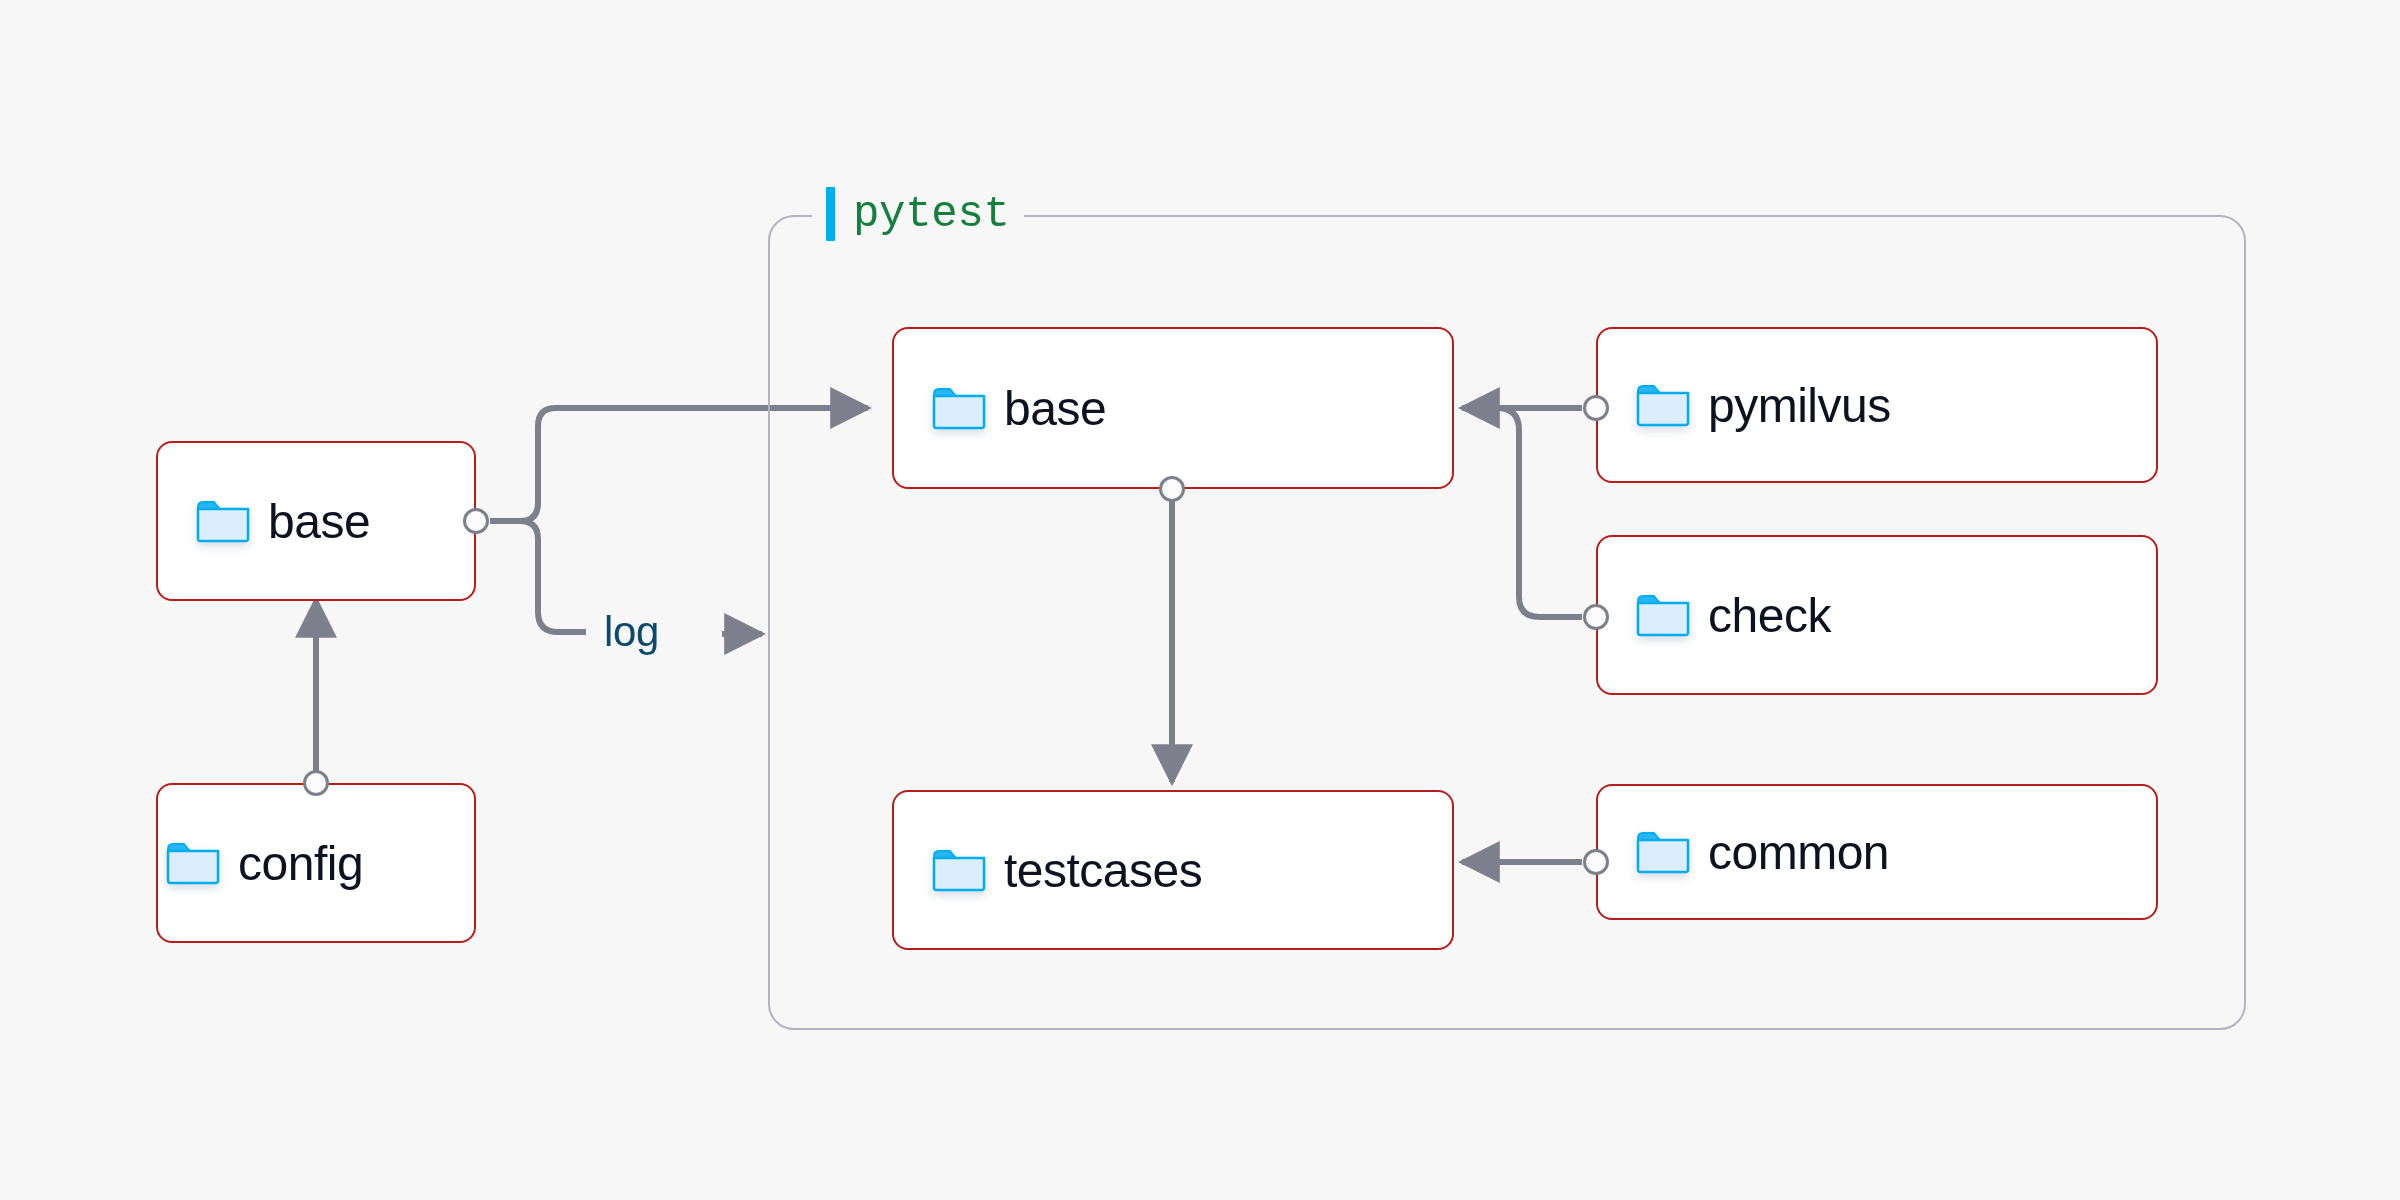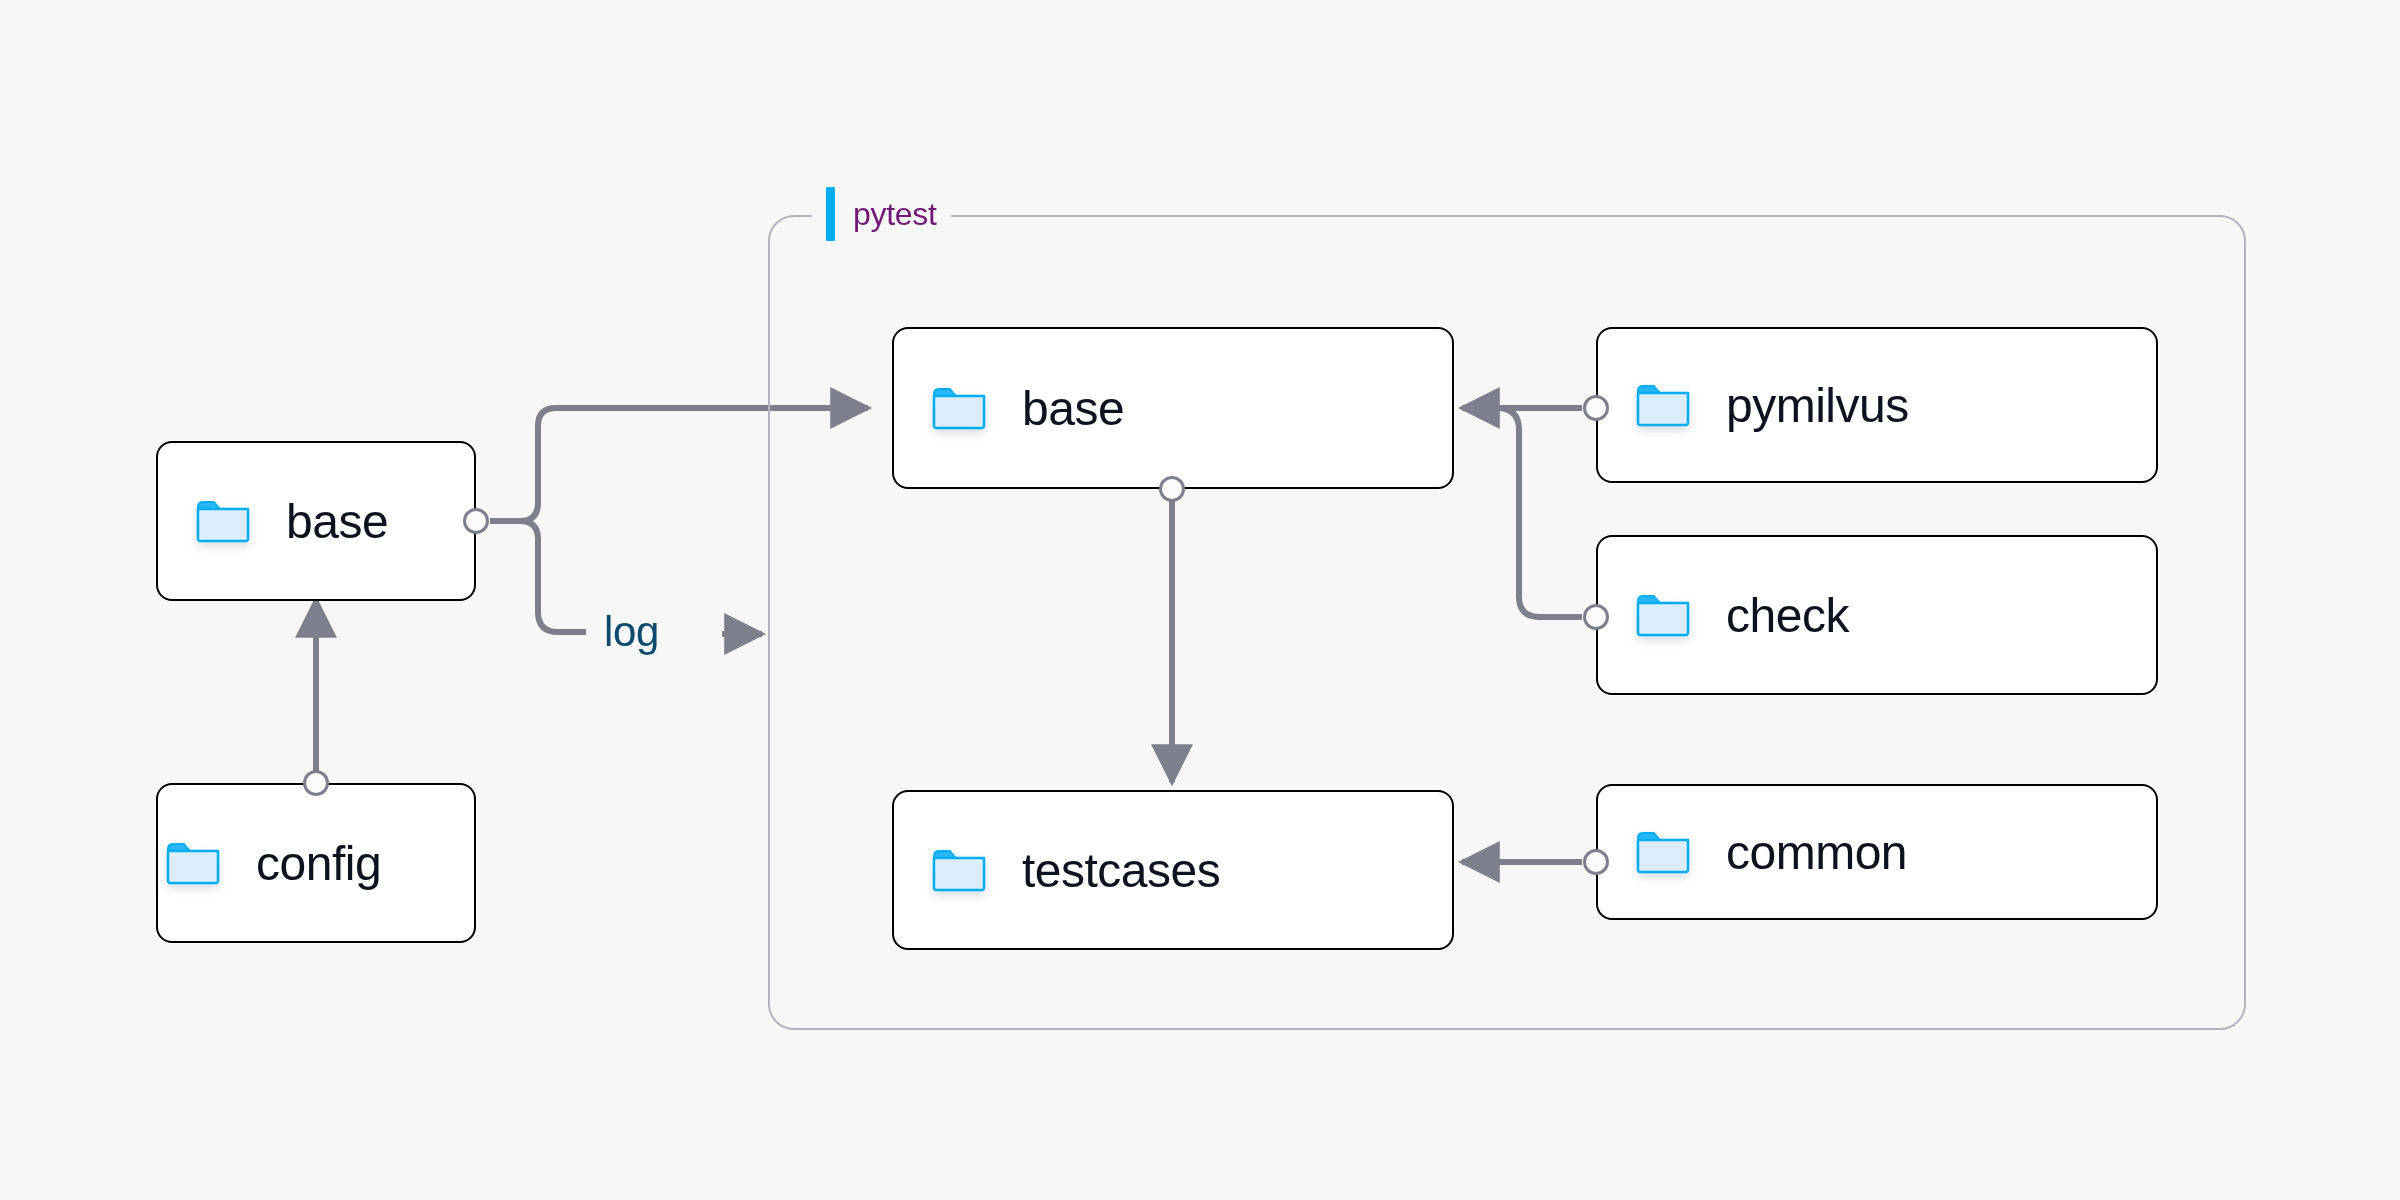--- a/index.html
+++ b/index.html
@@ -45,37 +45,38 @@
     padding: 0 14px;
     height: 56px;
   }
   .group-accent-bar {
     width: 9px;
     height: 54px;
     background: #00aeef;
     border-radius: 1px;
   }
   .group-label-text {
-    font-size: 32px;
-    color: #701a75;
+    font-size: 44px;
+    color: #15803d;
     letter-spacing: -0.3px;
     white-space: nowrap;
+    font-family: Liberation Mono, monospace;
   }
 
   
   .node {
     position: absolute;
     box-sizing: border-box;
     background: #ffffff;
-    border: 2px solid #000000;
+    border: 2px solid #b91c1c;
     border-radius: 16px;
     display: flex;
     align-items: center;
     padding-left: 38px;
-    gap: 36px;
+    gap: 18px;
   }
   .node-label {
     font-size: 48px;
     color: #0b1220;
     letter-spacing: -0.5px;
     white-space: nowrap;
   }
 
   
   .folder-icon {

